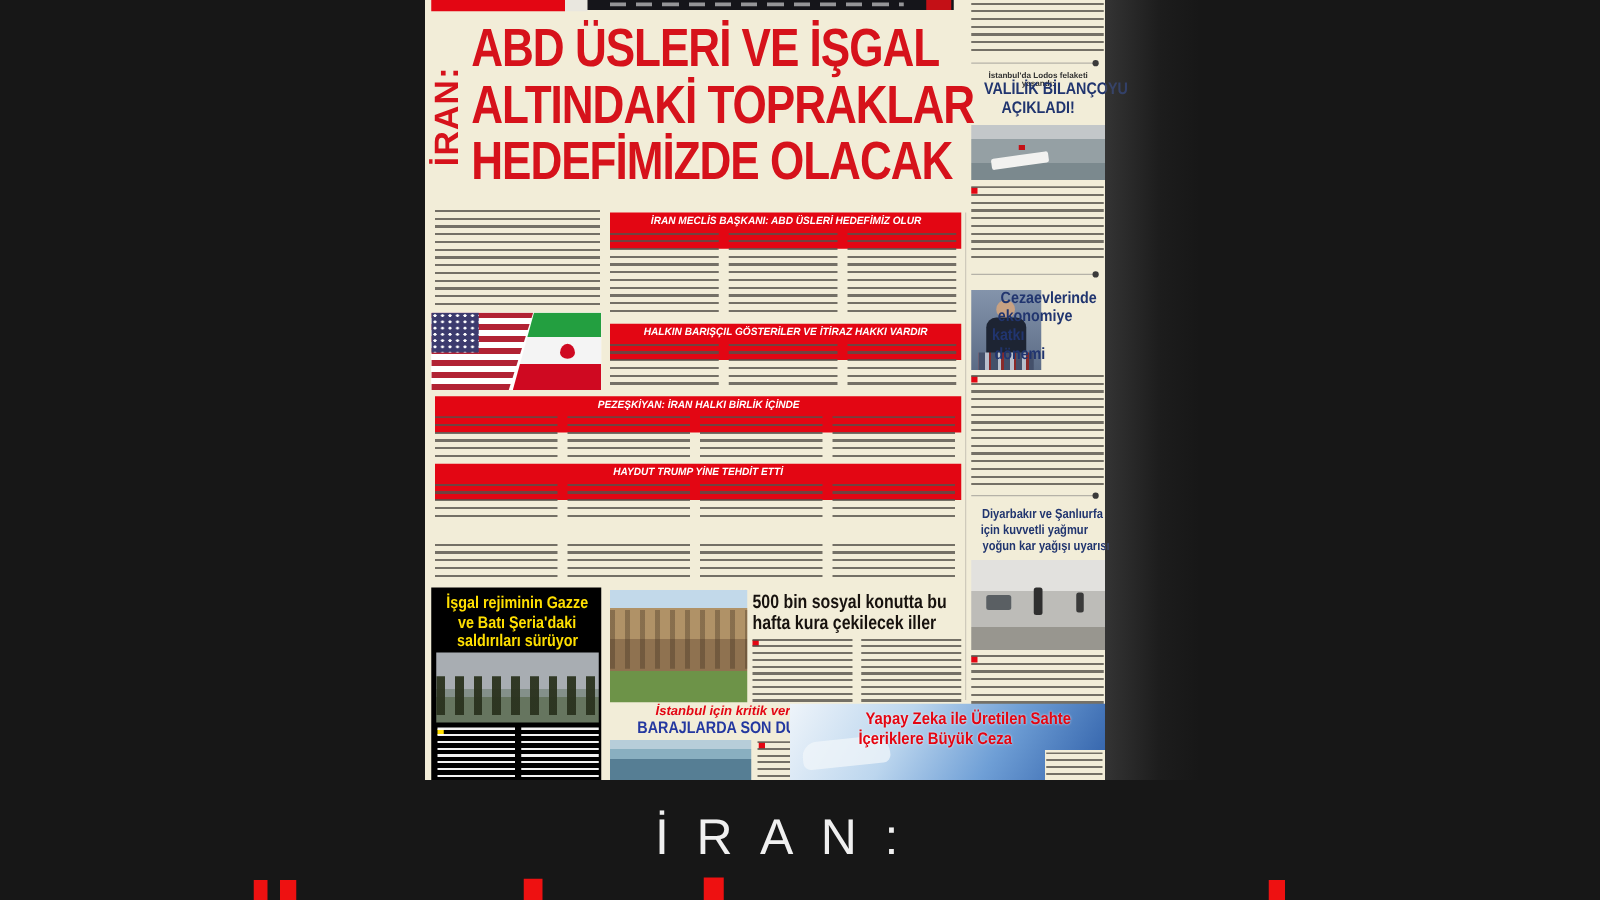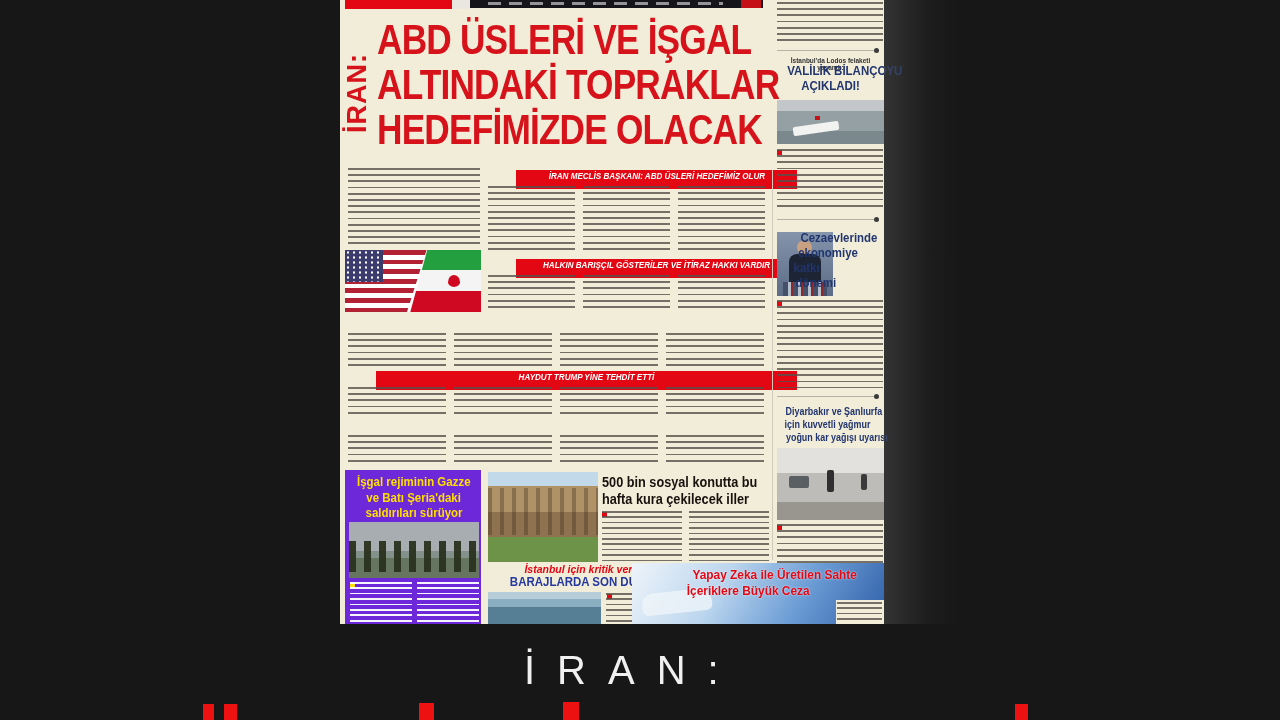--- a/index.html
+++ b/index.html
@@ -3,21 +3,21 @@
 <meta charset="utf-8">
 <style>
   html,body{margin:0;padding:0;background:#141414;font-family:"Liberation Sans",sans-serif;}
   .screen{position:relative;width:1280px;height:720px;background:#171717;overflow:hidden;}
   .a{position:absolute;}
   .page{left:340px;top:0;width:544px;height:624px;background:#f2edd8;}
   
   .tl{background-image:repeating-linear-gradient(to bottom,#55514a 0,#55514a 1.8px,transparent 1.8px,transparent 6.2px);opacity:.8;filter:blur(.3px);}
   .tls{background-image:repeating-linear-gradient(to bottom,#55514a 0,#55514a 1.6px,transparent 1.6px,transparent 5.4px);opacity:.8;filter:blur(.3px);}
   .tlw{background-image:repeating-linear-gradient(to bottom,rgba(255,255,255,.95) 0,rgba(255,255,255,.95) 1.7px,transparent 1.7px,transparent 5.4px);filter:blur(.3px);}
-  .secbar{background:#e30613;color:#fff;font-weight:bold;font-style:italic;height:19px;line-height:12px;text-align:center;font-size:8.5px;white-space:nowrap;overflow:hidden;margin-left:28px;}
+  .secbar{background:#e30613;color:#fff;font-weight:bold;font-style:italic;height:29px;line-height:12px;text-align:center;font-size:8.5px;white-space:nowrap;overflow:hidden;}
   .secbar>span{display:inline-block;transform:scaleX(.95);}
   .divider{height:1px;background:#b5b2a8;}
   .divider::after{content:"";position:absolute;right:-2px;top:-2px;width:5px;height:5px;border-radius:50%;background:#3a3a3a;}
   .rb{width:5px;height:5px;background:#e30613;}
   .cx{display:inline-block;white-space:nowrap;}
   .ol{transform:scaleX(.82);transform-origin:0 50%;}
   .oc{transform:scaleX(.85);transform-origin:50% 50%;}
   .or{transform:scaleX(.88);transform-origin:100% 50%;}
   .mainhead{color:#d6121b;font-weight:bold;font-size:43px;line-height:45px;white-space:nowrap;letter-spacing:-1px;}
   .navyhead{color:#21356f;font-weight:bold;}
@@ -59,37 +59,38 @@
     <div class="a secbar" style="left:148px;top:170px;width:281px;"><span>İRAN MECLİS BAŞKANI: ABD ÜSLERİ HEDEFİMİZ OLUR</span></div>
     <div class="a tl" style="left:148px;top:186px;width:87px;height:68px;"></div>
     <div class="a tl" style="left:243px;top:186px;width:87px;height:68px;"></div>
     <div class="a tl" style="left:338px;top:186px;width:87px;height:68px;"></div>
 
     <div class="a secbar" style="left:148px;top:259px;width:281px;"><span>HALKIN BARIŞÇIL GÖSTERİLER VE İTİRAZ HAKKI VARDIR</span></div>
     <div class="a tl" style="left:148px;top:275px;width:87px;height:37px;"></div>
     <div class="a tl" style="left:243px;top:275px;width:87px;height:37px;"></div>
     <div class="a tl" style="left:338px;top:275px;width:87px;height:37px;"></div>
 
+    <div class="a secbar" style="left:8px;top:317px;width:421px;"><span>PEZEŞKİYAN: İRAN HALKI BİRLİK İÇİNDE</span></div>
     <div class="a tl" style="left:8px;top:333px;width:98px;height:34px;"></div>
     <div class="a tl" style="left:114px;top:333px;width:98px;height:34px;"></div>
     <div class="a tl" style="left:220px;top:333px;width:98px;height:34px;"></div>
     <div class="a tl" style="left:326px;top:333px;width:98px;height:34px;"></div>
 
     <div class="a secbar" style="left:8px;top:371px;width:421px;"><span>HAYDUT TRUMP YİNE TEHDİT ETTİ</span></div>
     <div class="a tl" style="left:8px;top:387px;width:98px;height:28px;"></div>
     <div class="a tl" style="left:114px;top:387px;width:98px;height:28px;"></div>
     <div class="a tl" style="left:220px;top:387px;width:98px;height:28px;"></div>
     <div class="a tl" style="left:326px;top:387px;width:98px;height:28px;"></div>
 
     <div class="a tl" style="left:8px;top:435px;width:98px;height:30px;"></div>
     <div class="a tl" style="left:114px;top:435px;width:98px;height:30px;"></div>
     <div class="a tl" style="left:220px;top:435px;width:98px;height:30px;"></div>
     <div class="a tl" style="left:326px;top:435px;width:98px;height:30px;"></div>
 
-    <div class="a" style="left:5px;top:470px;width:136px;height:154px;background:#6d28d9;">
+    <div class="a" style="left:5px;top:470px;width:136px;height:154px;background:#000000;">
       <div class="a" style="left:2px;top:4px;width:134px;text-align:center;color:#ffdf00;font-weight:bold;font-size:13.5px;line-height:15.5px;white-space:nowrap;">
         <span class="cx oc">İşgal rejiminin Gazze</span><br>
         <span class="cx oc">ve Batı Şeria'daki</span><br>
         <span class="cx oc">saldırıları sürüyor</span>
       </div>
       <div class="a photo" style="left:4px;top:52px;width:130px;height:56px;background:linear-gradient(to bottom,#a8adb2 0 52%,#84908a 52% 64%,#66755f 64% 100%);">
         <div class="a" style="left:0;right:0;top:34%;height:56%;background:repeating-linear-gradient(90deg,rgba(42,50,30,.95) 0 7px,transparent 7px 15px);filter:blur(.4px);"></div>
       </div>
       <div class="a rb" style="left:5px;top:113px;background:#ffdf00;"></div>
       <div class="a tlw" style="left:5px;top:112px;width:62px;height:40px;"></div>

